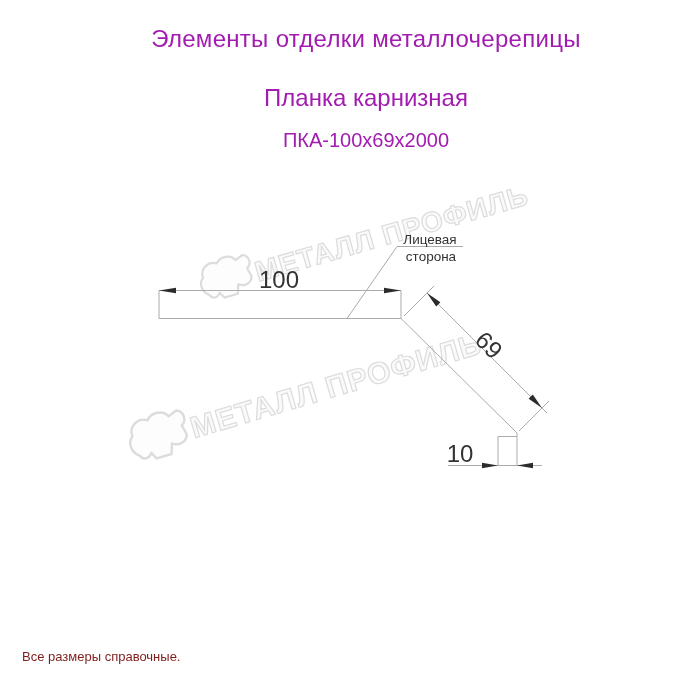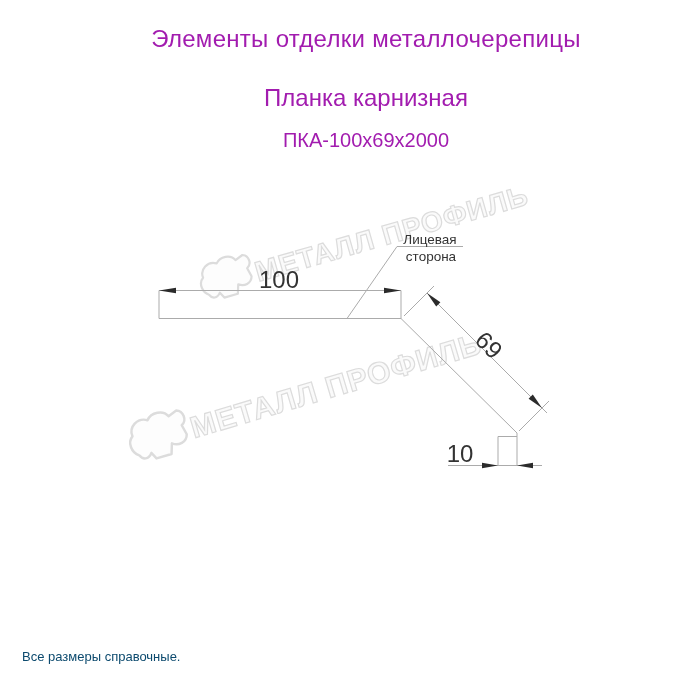--- a/index.html
+++ b/index.html
@@ -11,21 +11,21 @@
   .centered-text{
     position:absolute;left:0;width:700px;text-align:center;
     color:#a21caf;white-space:nowrap;padding-left:16px;
   }
   .page-title{top:25px;font-size:24px;letter-spacing:.3px;}
   .product-name{top:84px;font-size:24px;}
   .product-code{top:129px;font-size:20px;}
   .drawing-svg{position:absolute;left:0;top:0;}
   .footer-notes{
     position:absolute;left:22px;top:648px;font-size:13px;line-height:17px;
-    color:#0c4a6e;
+    color:#7f1d1d;
   }
   .wm-text{
     font-weight:bold;font-size:28px;letter-spacing:1px;
     fill:#fafafa;stroke:#dcdcdc;stroke-width:1.2px;
   }
   .wm-text2{font-size:30px;}
   .wm-cloud{fill:#fdfdfd;stroke:#dcdcdc;stroke-width:2.2px;stroke-linejoin:round;}
   .draw-line{stroke:#ababab;stroke-width:1;fill:none;}
   .dim-arrow{fill:#2b2b2b;stroke:none;}
   .dim-text{fill:#333333;font-size:24px;}

